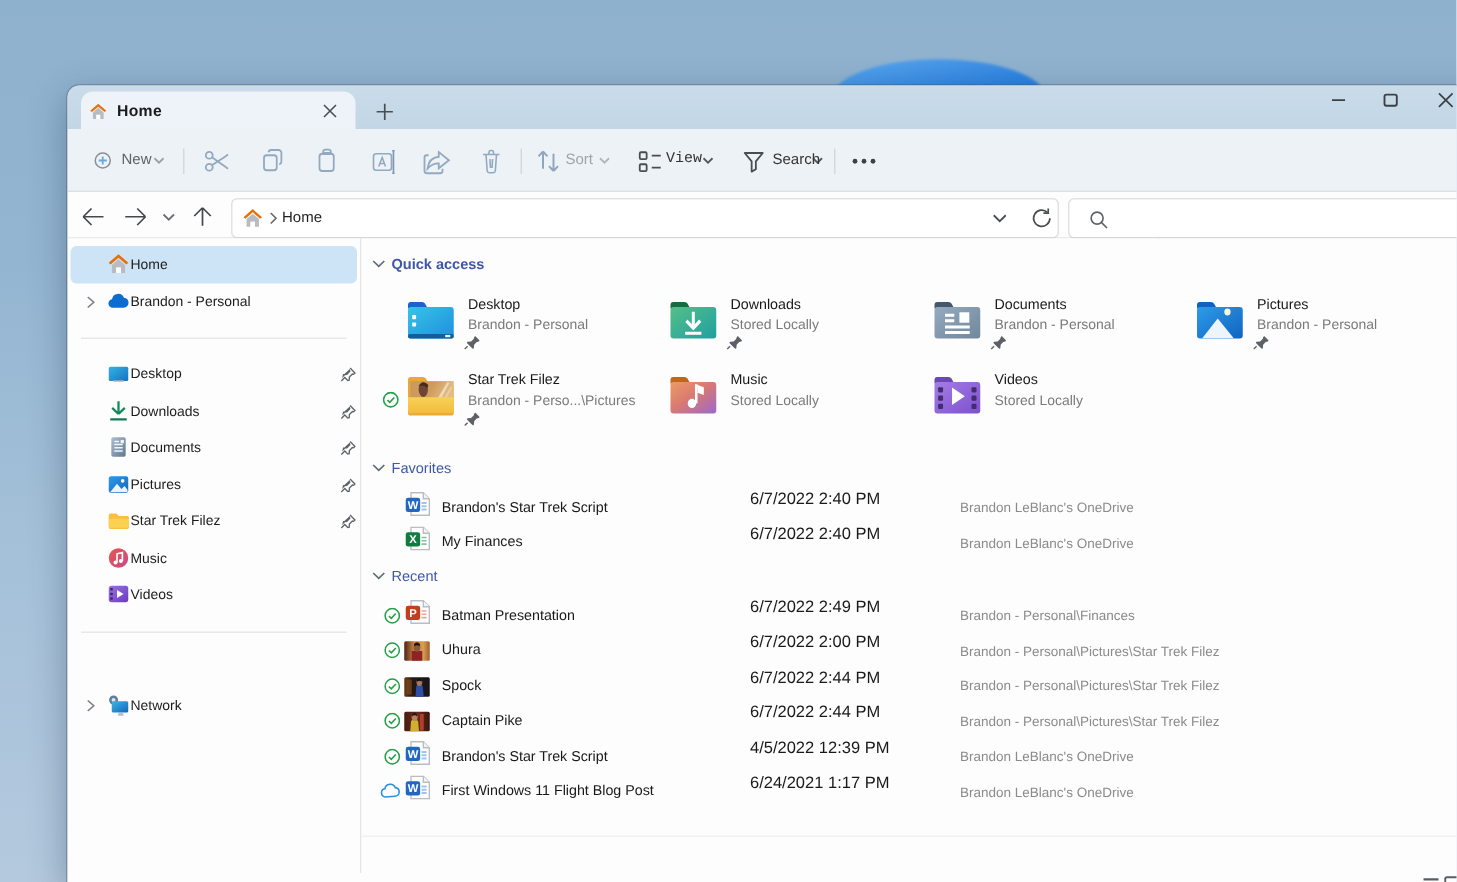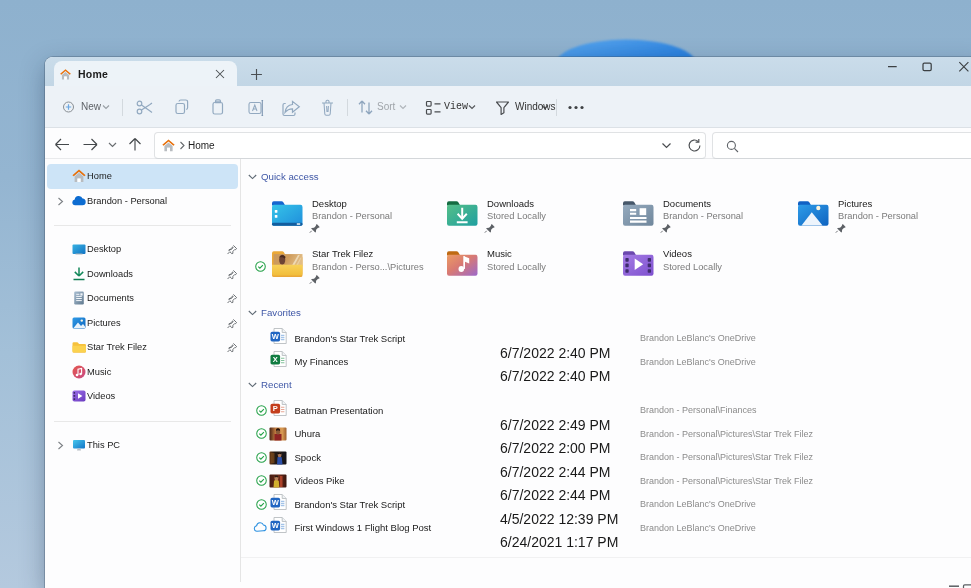--- a/index.html
+++ b/index.html
@@ -49,21 +49,21 @@
 .shead { position:absolute; font-size:9.7px; color:#3f57a6; }
 .tile { position:absolute; width:175px; height:50px; }
 .tile .fi { position:absolute; left:30px; top:2px; }
 .tile .nm { position:absolute; left:71px; top:2px; font-size:9.5px; color:#191919; white-space:nowrap; }
 .tile .sub { position:absolute; left:71px; top:15.5px; font-size:9.3px; color:#7a7a7a; white-space:nowrap; }
 .tile .pn { position:absolute; left:68px; top:26.5px; }
 .frow { position:absolute; height:23px; width:100%; }
 .frow .st { position:absolute; left:15px; top:6px; }
 .frow .fic { position:absolute; left:29px; top:1px; }
 .frow .nm { position:absolute; left:53.5px; top:6px; font-size:9.5px; color:#191919; white-space:nowrap; }
-.frow .dt { position:absolute; left:259px; top:18px; font-size:14px; color:#191919; white-space:nowrap; }
+.frow .dt { position:absolute; left:259px; top:0; font-size:11px; color:#191919; white-space:nowrap; }
 .frow .loc { position:absolute; left:399px; top:6.5px; font-size:9px; color:#8b8b8b; white-space:nowrap; }
 #statusline { position:absolute; left:196px; right:0; top:500px; height:1px; background:#f1f1f2; }
 </style>
 </head>
 <body>
 <svg id="dome" width="971" height="57">
     <defs>
       <linearGradient id="dg" x1="0.15" y1="0" x2="0.75" y2="1">
         <stop offset="0" stop-color="#56a4ec"></stop>
         <stop offset="0.5" stop-color="#2e84e0"></stop>
@@ -159,21 +159,21 @@
       <path d="M484 9.5 L487 12.5 L490 9.5" fill="none" stroke="#55585b" stroke-width="1.2"></path>
       <g fill="#3e4144">
         <circle cx="512" cy="11.5" r="1.6"></circle>
           <circle cx="518" cy="11.5" r="1.6"></circle>
           <circle cx="524" cy="11.5" r="1.6"></circle>
       </g>
     </svg>
     <span class="tbtxt" style="left:36px;color:#5f6368;">New</span>
     <span class="tbtxt" style="left:332px;color:#a0a5aa;">Sort</span>
     <span class="tbtxt" style="left:399px;color:#333;font-family:Liberation Mono, monospace;">View</span>
-    <span class="tbtxt" style="left:470px;color:#333;">Windows</span>
+    <span class="tbtxt" style="left:470px;color:#333;">Search</span>
     <div class="sep" style="left:77px;"></div>
     <div class="sep" style="left:302px;"></div>
     <div class="sep" style="left:511px;"></div>
   </div>
   <div id="addr">
     <svg class="abs" style="left:8px;top:8px;" width="95" height="17" viewBox="0 0 95 17">
       <g fill="none" stroke="#44484b" stroke-width="1.15">
         <path d="M16 8.5 H2.5 M2.5 8.5 L8 3 M2.5 8.5 L8 14"></path>
         <path d="M30.5 8.5 H44 M44 8.5 L38.5 3 M44 8.5 L38.5 14"></path>
         <path d="M56 7 L59.5 10.5 L63 7" stroke="#6a6e72" stroke-width="1.2"></path>
@@ -364,44 +364,46 @@
               <rect x="2.5" y="4" width="1.7" height="1.7" rx="0.4"></rect>
               <rect x="2.5" y="7.1" width="1.7" height="1.7" rx="0.4"></rect>
               <rect x="2.5" y="10.2" width="1.7" height="1.7" rx="0.4"></rect>
             </g>
             <path d="M7 5.3 L11.4 8 L7 10.7 Z" fill="#fff"></path>
           </svg>
         </span>
       <span class="tx">Videos</span>
     </div>
     <div class="ssep" style="top:261.5px;"></div>
-    <div class="srow" style="top:274.25px;">
+    <div class="srow" style="top:298.75px;">
       <span class="chev">
           <svg width="7" height="9" viewBox="0 0 7 9">
             <path d="M1.5 1 L5.5 4.5 L1.5 8" fill="none" stroke="#7c8084" stroke-width="1.1"></path>
           </svg>
         </span>
       <span class="ic">
           <svg width="16" height="16" viewBox="0 0 16 16">
             <defs>
-              <linearGradient id="pc1" x1="0" y1="0" x2="1" y2="1">
-                <stop offset="0" stop-color="#47c7ec"></stop>
-                <stop offset="1" stop-color="#1375c8"></stop>
-              </linearGradient>
-            </defs>
-            <rect x="2" y="3" width="12" height="8.5" rx="1" fill="url(#pc1)"></rect>
-            <path d="M6 13.6 h4 l-0.5 -2.1 h-3 Z" fill="#b9bfc5"></path>
-          </svg>
-        </span>
-      <span class="tx">This PC</span>
+              <linearGradient id="nw1" x1="0" y1="0" x2="1" y2="1">
+                <stop offset="0" stop-color="#3cb4e8"></stop>
+                <stop offset="1" stop-color="#1268b8"></stop>
+              </linearGradient>
+            </defs>
+            <circle cx="4.7" cy="4.7" r="3" fill="#5a80a0"></circle>
+            <circle cx="4.7" cy="4.7" r="1.3" fill="#d8e8f4"></circle>
+            <rect x="3.5" y="5.5" width="11" height="7.5" rx="1" fill="url(#nw1)"></rect>
+            <path d="M7.5 15.2 h4 l-0.5 -1.9 h-3 Z" fill="#b9bfc5"></path>
+          </svg>
+        </span>
+      <span class="tx">Network</span>
     </div>
   </div>
   <div id="vline"></div>
   <div id="content">
-    <div class="shead" style="left:7px;top:12.25px;"><svg width="9" height="6" viewBox="0 0 9 6" style="margin-right:4px;">
+    <div class="shead" style="left:7px;top:12.25px;font-weight:bold;"><svg width="9" height="6" viewBox="0 0 9 6" style="margin-right:4px;">
           <path d="M0.8 1 L4.5 4.6 L8.2 1" fill="none" stroke="#5f6a75" stroke-width="1.1"></path>
         </svg>Quick access</div>
 
     <div class="tile" style="left:0;top:36.5px;">
       <span class="fi">
           <svg width="33" height="27" viewBox="0 0 33 27">
             <defs>
               <linearGradient id="f1" x1="0" y1="0" x2="1" y2="1">
                 <stop offset="0" stop-color="#36c4e8"></stop>
                 <stop offset="1" stop-color="#1f8edc"></stop>
@@ -717,21 +719,21 @@
                 <stop offset="1" stop-color="#38160e"></stop>
               </linearGradient>
             </defs>
             <rect x="0.5" y="0.5" width="17" height="13" rx="1" fill="url(#ph3)"></rect>
             <rect x="11" y="2" width="2.5" height="11" fill="#c04a2e" opacity="0.8"></rect>
             <path d="M4.5 13.5 L5 7 C5 5.5 9.5 5.5 9.8 7 L10.3 13.5 Z" fill="#d2b02e"></path>
             <ellipse cx="7.4" cy="4" rx="2" ry="2.6" fill="#b8825c"></ellipse>
             <path d="M5.6 2.3 c0.9 -1.5 2.7 -1.5 3.6 0 l-0.2 1.3 c-1.05 -0.95 -2.15 -0.95 -3.2 0 Z" fill="#2a1810"></path>
           </svg>
         </span>
-      <span class="nm">Videos Pike</span>
+      <span class="nm">Captain Pike</span>
       <span class="dt">6/7/2022 2:44 PM</span>
       <span class="loc">Brandon - Personal\Pictures\Star Trek Filez</span>
     </div>
     <div class="frow" style="top:333.75px;">
       <span class="st">
           <svg width="11" height="11" viewBox="0 0 12 12">
             <circle cx="6" cy="6" r="5.2" fill="#fff" stroke="#23a047" stroke-width="1.1"></circle>
             <path d="M3.6 6.2 L5.3 7.9 L8.6 4.4" fill="none" stroke="#25a248" stroke-width="1.2"></path>
           </svg>
         </span>
@@ -760,21 +762,21 @@
           <svg width="17" height="16" viewBox="0 0 17 16">
             <path d="M4 0.5 h8.2 l4 4 V15.5 h-12.2 Z" fill="#fff" stroke="#b9bdc1" stroke-width="0.9"></path>
             <path d="M12.2 0.5 v4 h4" fill="#f0f2f4" stroke="#b9bdc1" stroke-width="0.9"></path>
             <g stroke="#a3c3e8" stroke-width="1.3">
               <path d="M11 7.3 h3.4 M11 9.5 h3.4 M11 11.7 h3.4"></path>
             </g>
             <rect x="0.5" y="3.8" width="9.6" height="9.6" rx="1.6" fill="#2166c2"></rect>
             <text x="5.3" y="11.1" font-family="Liberation Sans" font-size="7.5" font-weight="bold" fill="#fff" text-anchor="middle">W</text>
           </svg>
         </span>
-      <span class="nm">First Windows 1 Flight Blog Post</span>
+      <span class="nm">First Windows 11 Flight Blog Post</span>
       <span class="dt">6/24/2021 1:17 PM</span>
       <span class="loc">Brandon LeBlanc's OneDrive</span>
     </div>
 
     <svg class="abs" style="left:700px;top:424.5px;" width="40" height="10" viewBox="0 0 40 10">
         <path d="M8 2.2 h10" stroke="#5a5e62" stroke-width="1.5"></path>
         <rect x="22.5" y="0.8" width="8.8" height="12" rx="1.2" fill="none" stroke="#5a5e62" stroke-width="1.25"></rect>
       </svg>
   </div>
   <div id="statusline"></div>

